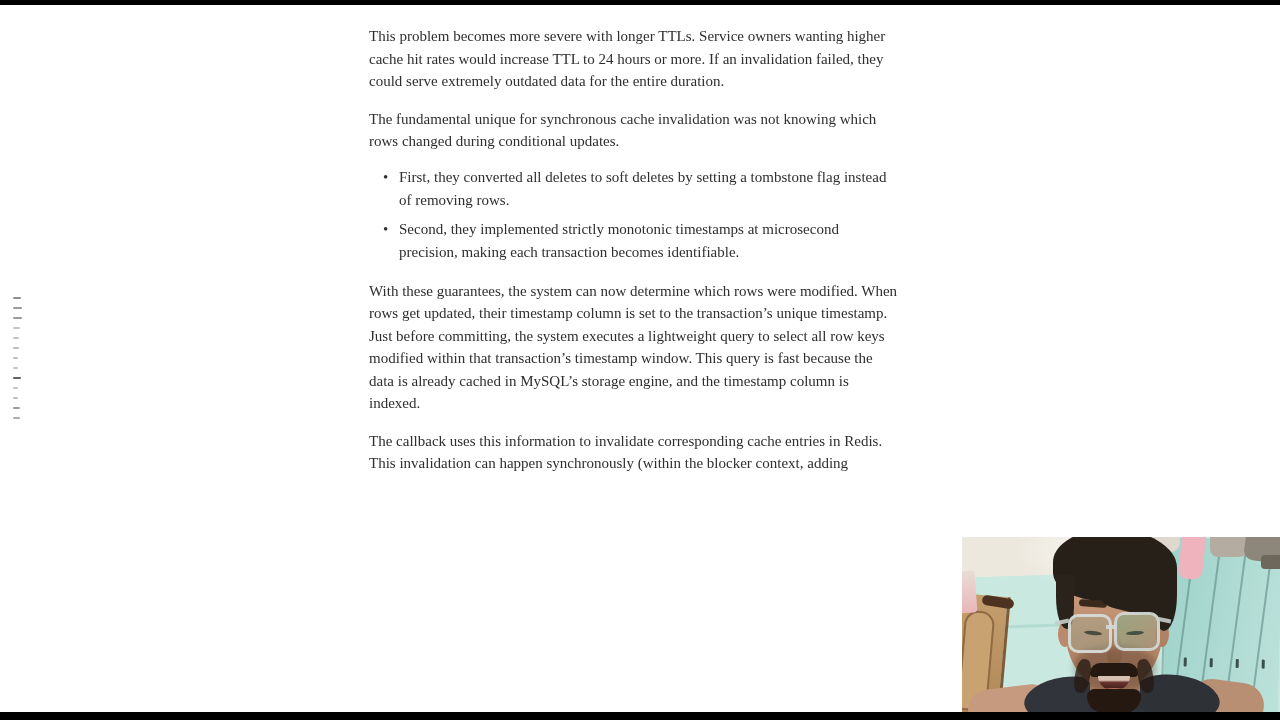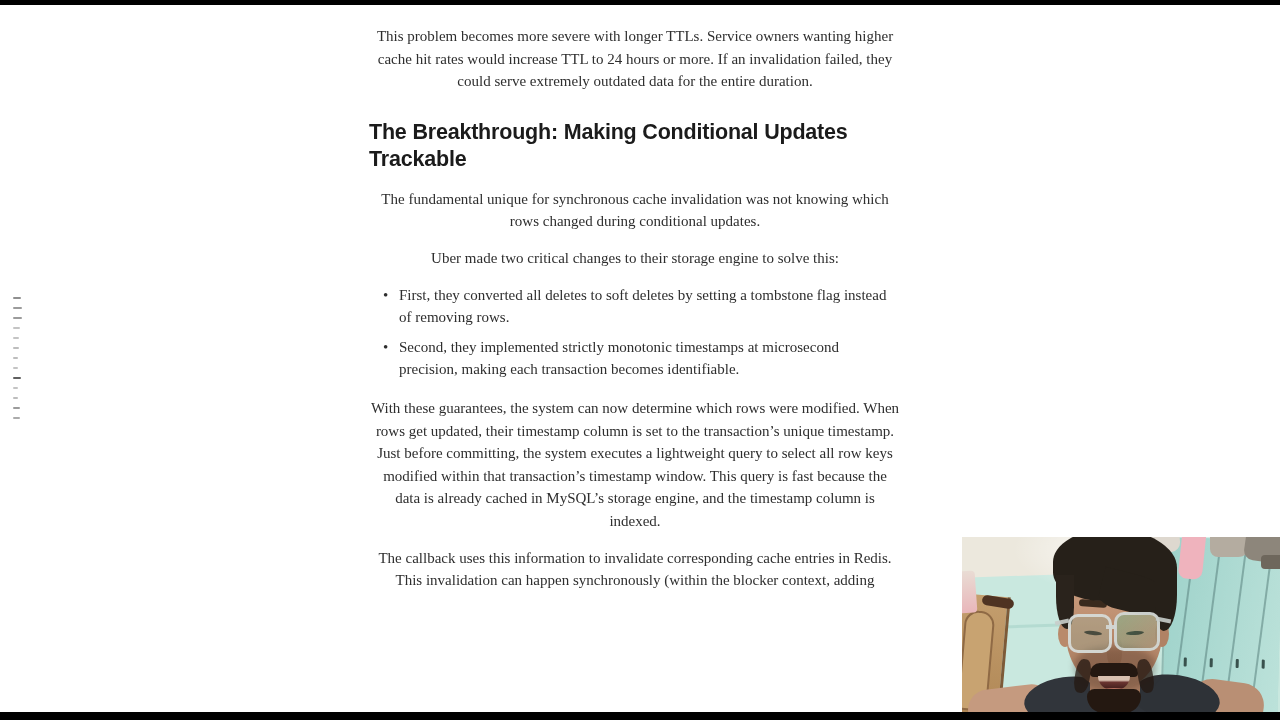--- a/index.html
+++ b/index.html
@@ -13,21 +13,21 @@
   .bar.bottom{top:712px;height:8px;}
 
   
   .toc{position:absolute;left:13px;top:297px;display:flex;flex-direction:column;gap:8px;
        align-items:flex-start;z-index:10;}
   .toc-dash{height:2px;border-radius:1px;}
 
   
   .article{position:absolute;left:369px;top:-12px;width:532px;color:#2e2e2e;
            font-size:15px;line-height:22.4px;z-index:1;}
-  .article p{margin:15px 0 0;text-align:center;}
+  .article p{margin:15px 0 0;}
   .article p.frag{margin:0;}
   .article h2{margin:26px 0 0;font-family:"Liberation Sans","DejaVu Sans",sans-serif;
               font-weight:700;font-size:21.5px;line-height:27px;letter-spacing:-0.2px;color:#1b1b1b;}
   .article ul{margin:14px 0 17px;padding:0;list-style:none;}
   .article li{position:relative;padding-left:30px;}
   .article li + li{margin-top:7px;}
   .article li::before{content:"\2022";position:absolute;left:14px;top:0;color:#2e2e2e;}
 
   
   .webcam{position:absolute;left:962px;top:537px;width:318px;height:175px;overflow:hidden;
@@ -126,23 +126,21 @@
       <div class="toc-dash" style="width: 8px; background: rgb(95, 95, 95);"></div>
       <div class="toc-dash" style="width: 5px; background: rgb(196, 196, 196);"></div>
       <div class="toc-dash" style="width: 5px; background: rgb(189, 189, 189);"></div>
       <div class="toc-dash" style="width: 7px; background: rgb(155, 155, 155);"></div>
       <div class="toc-dash" style="width: 7px; background: rgb(171, 171, 171);"></div>
     </div>
 
   <main class="article">
     <p class="frag">be.</p>
     <p>This problem becomes more severe with longer TTLs. Service owners wanting higher cache hit rates would increase TTL to 24 hours or more. If an invalidation failed, they could serve extremely outdated data for the entire duration.</p>
-    <h2>The Breakthrough: Making Conditional Updates Trackable</h2>
     <p>The fundamental unique for synchronous cache invalidation was not knowing which rows changed during conditional updates.</p>
-    <p>Uber made two critical changes to their storage engine to solve this:</p>
     <ul>
       <li>First, they converted all deletes to soft deletes by setting a tombstone flag instead of removing rows.</li>
       <li>Second, they implemented strictly monotonic timestamps at microsecond precision, making each transaction becomes identifiable.</li>
     </ul>
     <p>With these guarantees, the system can now determine which rows were modified. When rows get updated, their timestamp column is set to the transaction’s unique timestamp. Just before committing, the system executes a lightweight query to select all row keys modified within that transaction’s timestamp window. This query is fast because the data is already cached in MySQL’s storage engine, and the timestamp column is indexed.</p>
     <p>The callback uses this information to invalidate corresponding cache entries in Redis. This invalidation can happen synchronously (within the blocker context, adding</p>
   </main>
 
   <div class="webcam">
     <div class="cam-ceiling"></div>

